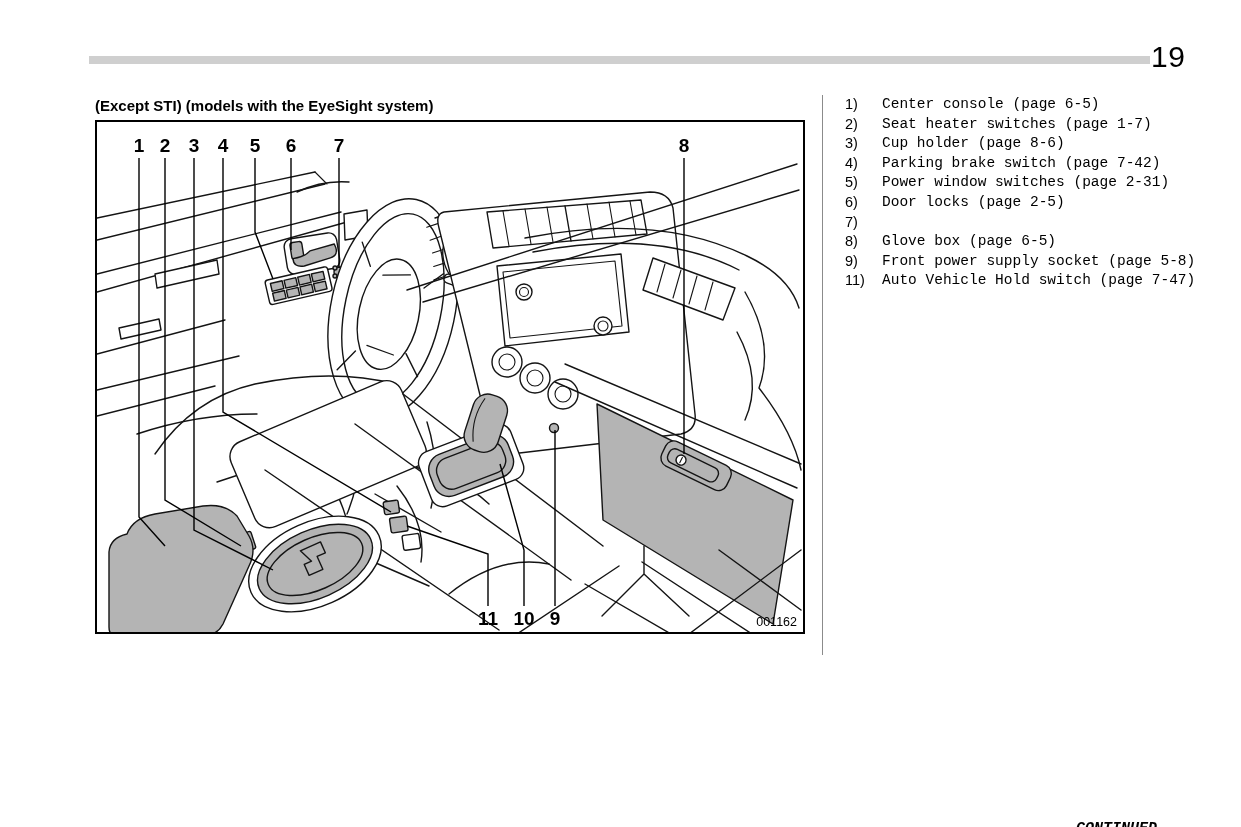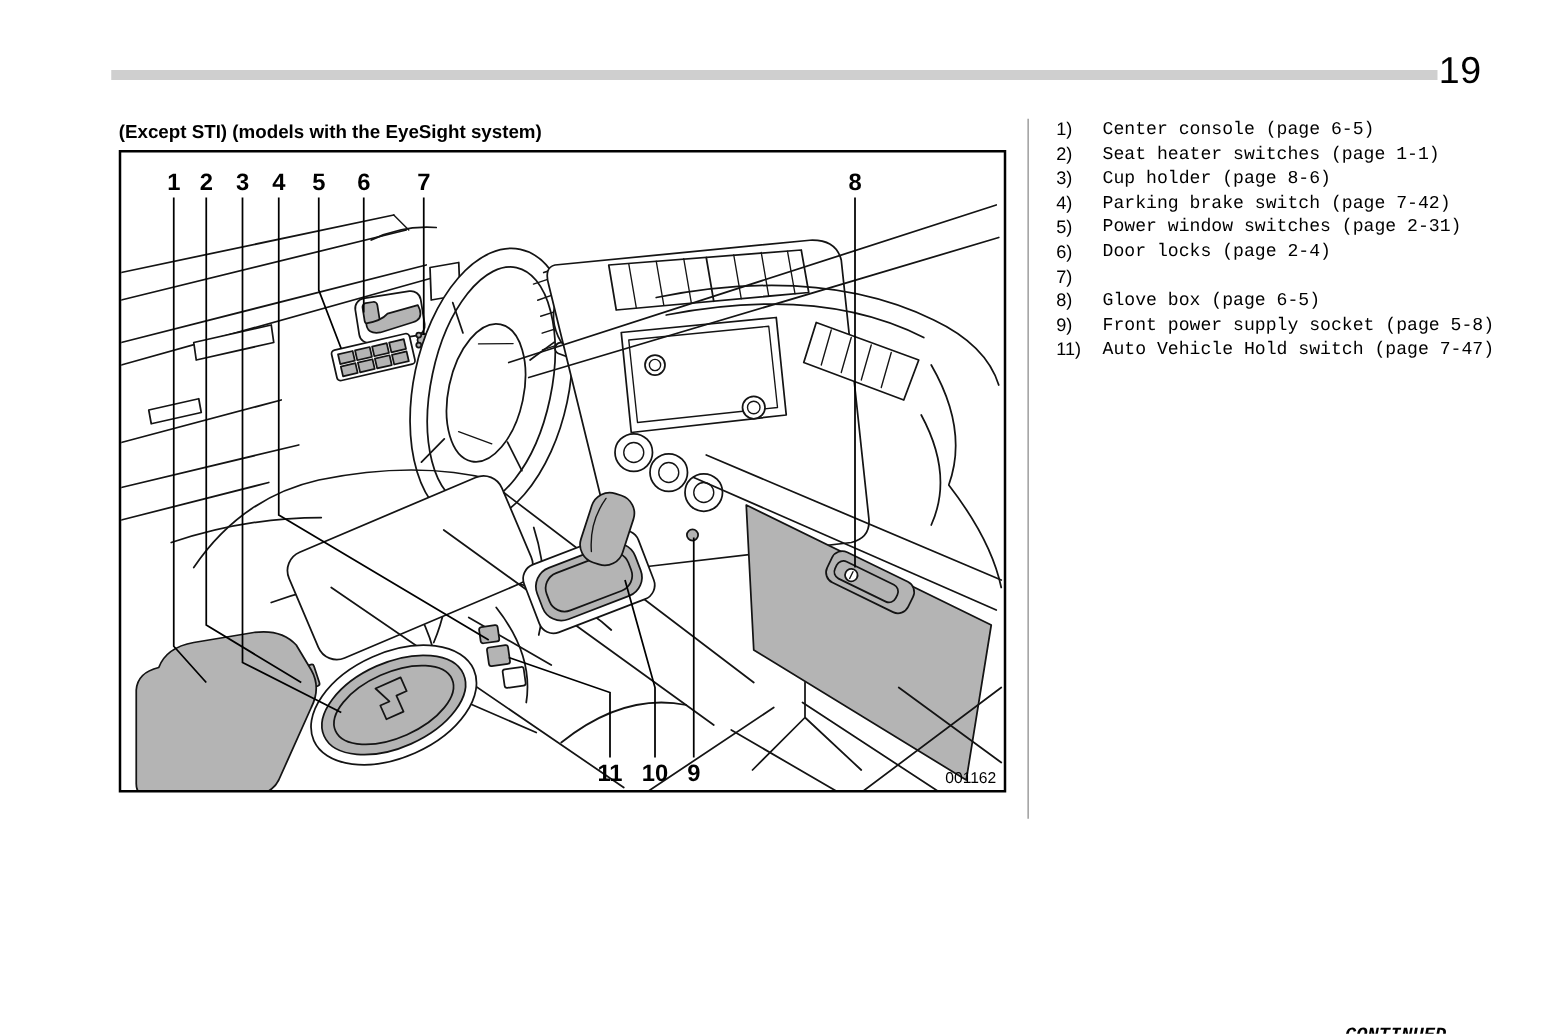--- a/index.html
+++ b/index.html
@@ -239,37 +239,37 @@
 </div>
 
 <div class="legend-rule"></div>
 <div class="legend">
   <div class="legend-row">
       <span class="legend-num">1)</span>
       <span class="legend-label">Center console (page 6-5)</span>
     </div>
   <div class="legend-row">
       <span class="legend-num">2)</span>
-      <span class="legend-label">Seat heater switches (page 1-1)</span>
+      <span class="legend-label">Seat heater switches (page 1-7)</span>
     </div>
   <div class="legend-row">
       <span class="legend-num">3)</span>
       <span class="legend-label">Cup holder (page 8-6)</span>
     </div>
   <div class="legend-row">
       <span class="legend-num">4)</span>
       <span class="legend-label">Parking brake switch (page 7-42)</span>
     </div>
   <div class="legend-row">
       <span class="legend-num">5)</span>
       <span class="legend-label">Power window switches (page 2-31)</span>
     </div>
   <div class="legend-row">
       <span class="legend-num">6)</span>
-      <span class="legend-label">Door locks (page 2-4)</span>
+      <span class="legend-label">Door locks (page 2-5)</span>
     </div>
   <div class="legend-row">
       <span class="legend-num">7)</span>
     </div>
   <div class="legend-row">
       <span class="legend-num">8)</span>
       <span class="legend-label">Glove box (page 6-5)</span>
     </div>
   <div class="legend-row">
       <span class="legend-num">9)</span>

